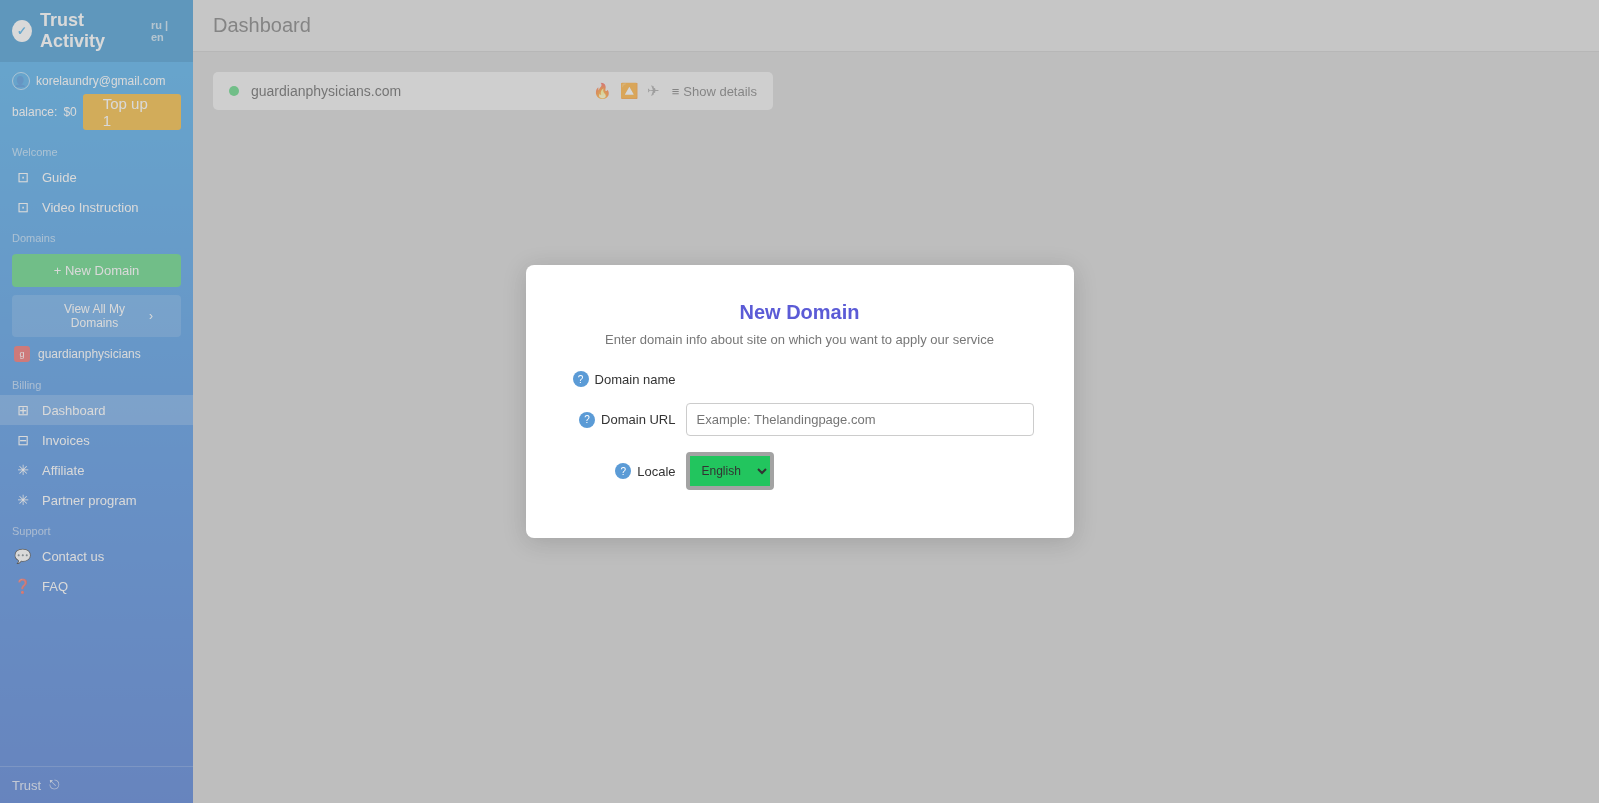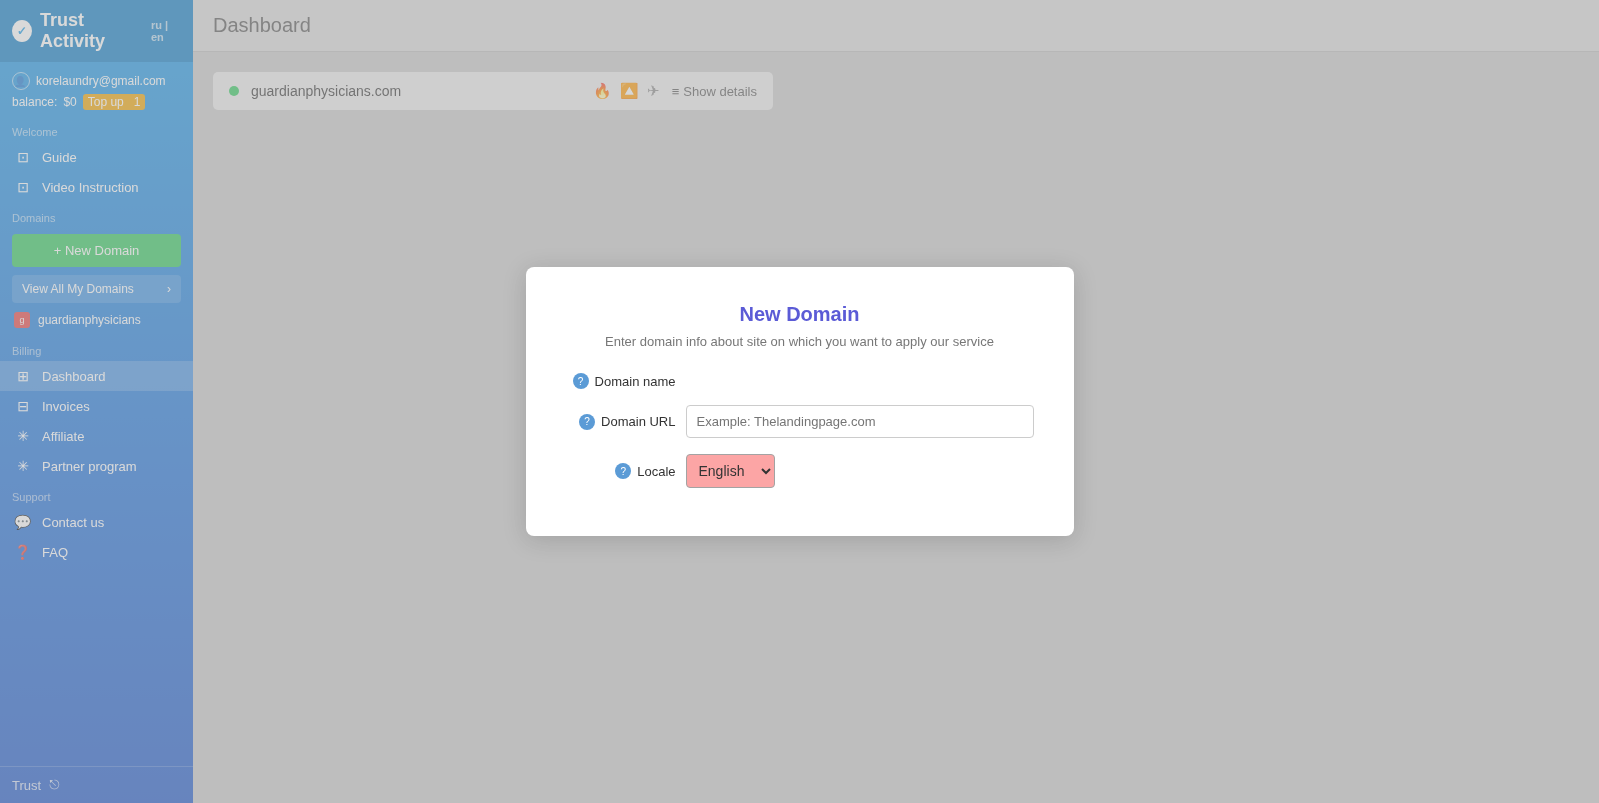--- a/index.html
+++ b/index.html
@@ -50,22 +50,22 @@
       border: 1px solid rgba(255,255,255,0.6);
       border-radius: 50%;
       display: flex; align-items: center; justify-content: center;
       font-size: 10px;
     }
     .sidebar-user .balance { font-size: 12px; display: flex; align-items: center; gap: 6px; }
     .topup-badge {
       background: #f0a500;
       color: #fff;
       border-radius: 3px;
-      padding: 1px 5px;
-      font-size: 12px;
+      padding: 1px 20px;
+      font-size: 15px;
       cursor: pointer;
     }
 
     .sidebar-section-label {
       font-size: 11px;
       color: rgba(255,255,255,0.6);
       padding: 10px 12px 4px;
       text-transform: none;
     }
 
@@ -97,21 +97,21 @@
       align-items: center;
       justify-content: center;
       gap: 6px;
     }
 
     .view-all-btn {
       background: rgba(255,255,255,0.15);
       color: #fff;
       border: none;
       border-radius: 4px;
-      padding: 7px 10px;
+      padding: 7px 28px;
       width: calc(100% - 24px);
       margin: 2px 12px;
       font-size: 12px;
       cursor: pointer;
       display: flex;
       align-items: center;
       justify-content: space-between;
     }
 
     .sidebar-domain-item {
@@ -264,27 +264,27 @@
     .form-input {
       flex: 1;
       border: 1px solid #ccc;
       border-radius: 4px;
       padding: 8px 10px;
       font-size: 13px;
       color: #333;
       outline: none;
     }
     .form-select {
-      border: 1px solid #a3a3a3;
+      border: 4px solid #a3a3a3;
       border-radius: 4px;
       padding: 7px 8px;
-      font-size: 14px;
+      font-size: 12px;
       color: #333;
       outline: none;
-      background: #fca5a5;
+      background: #22c55e;
     }
 
     .add-domain-btn {
       background: #2ec95c;
       color: #fff;
       border: none;
       border-radius: 4px;
       padding: 11px 30px;
       font-size: 14px;
       cursor: pointer;

